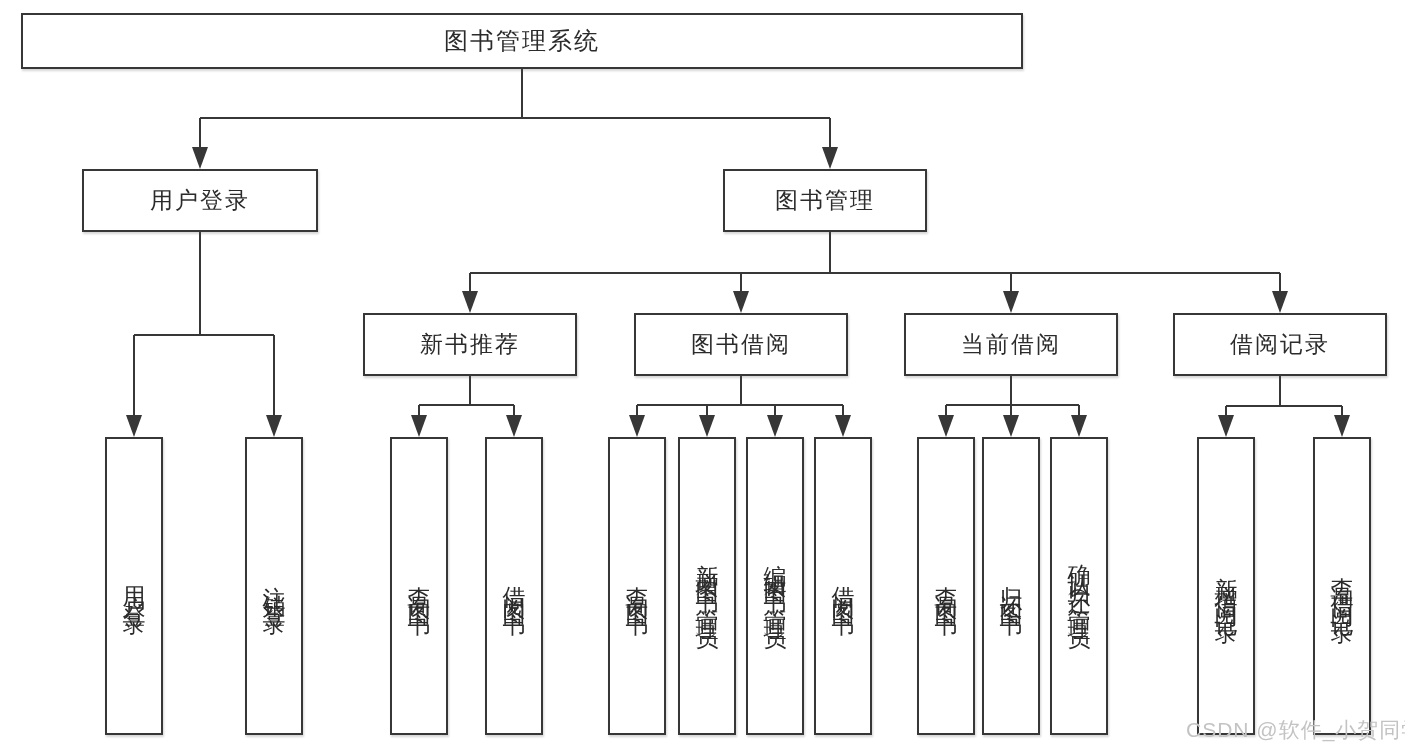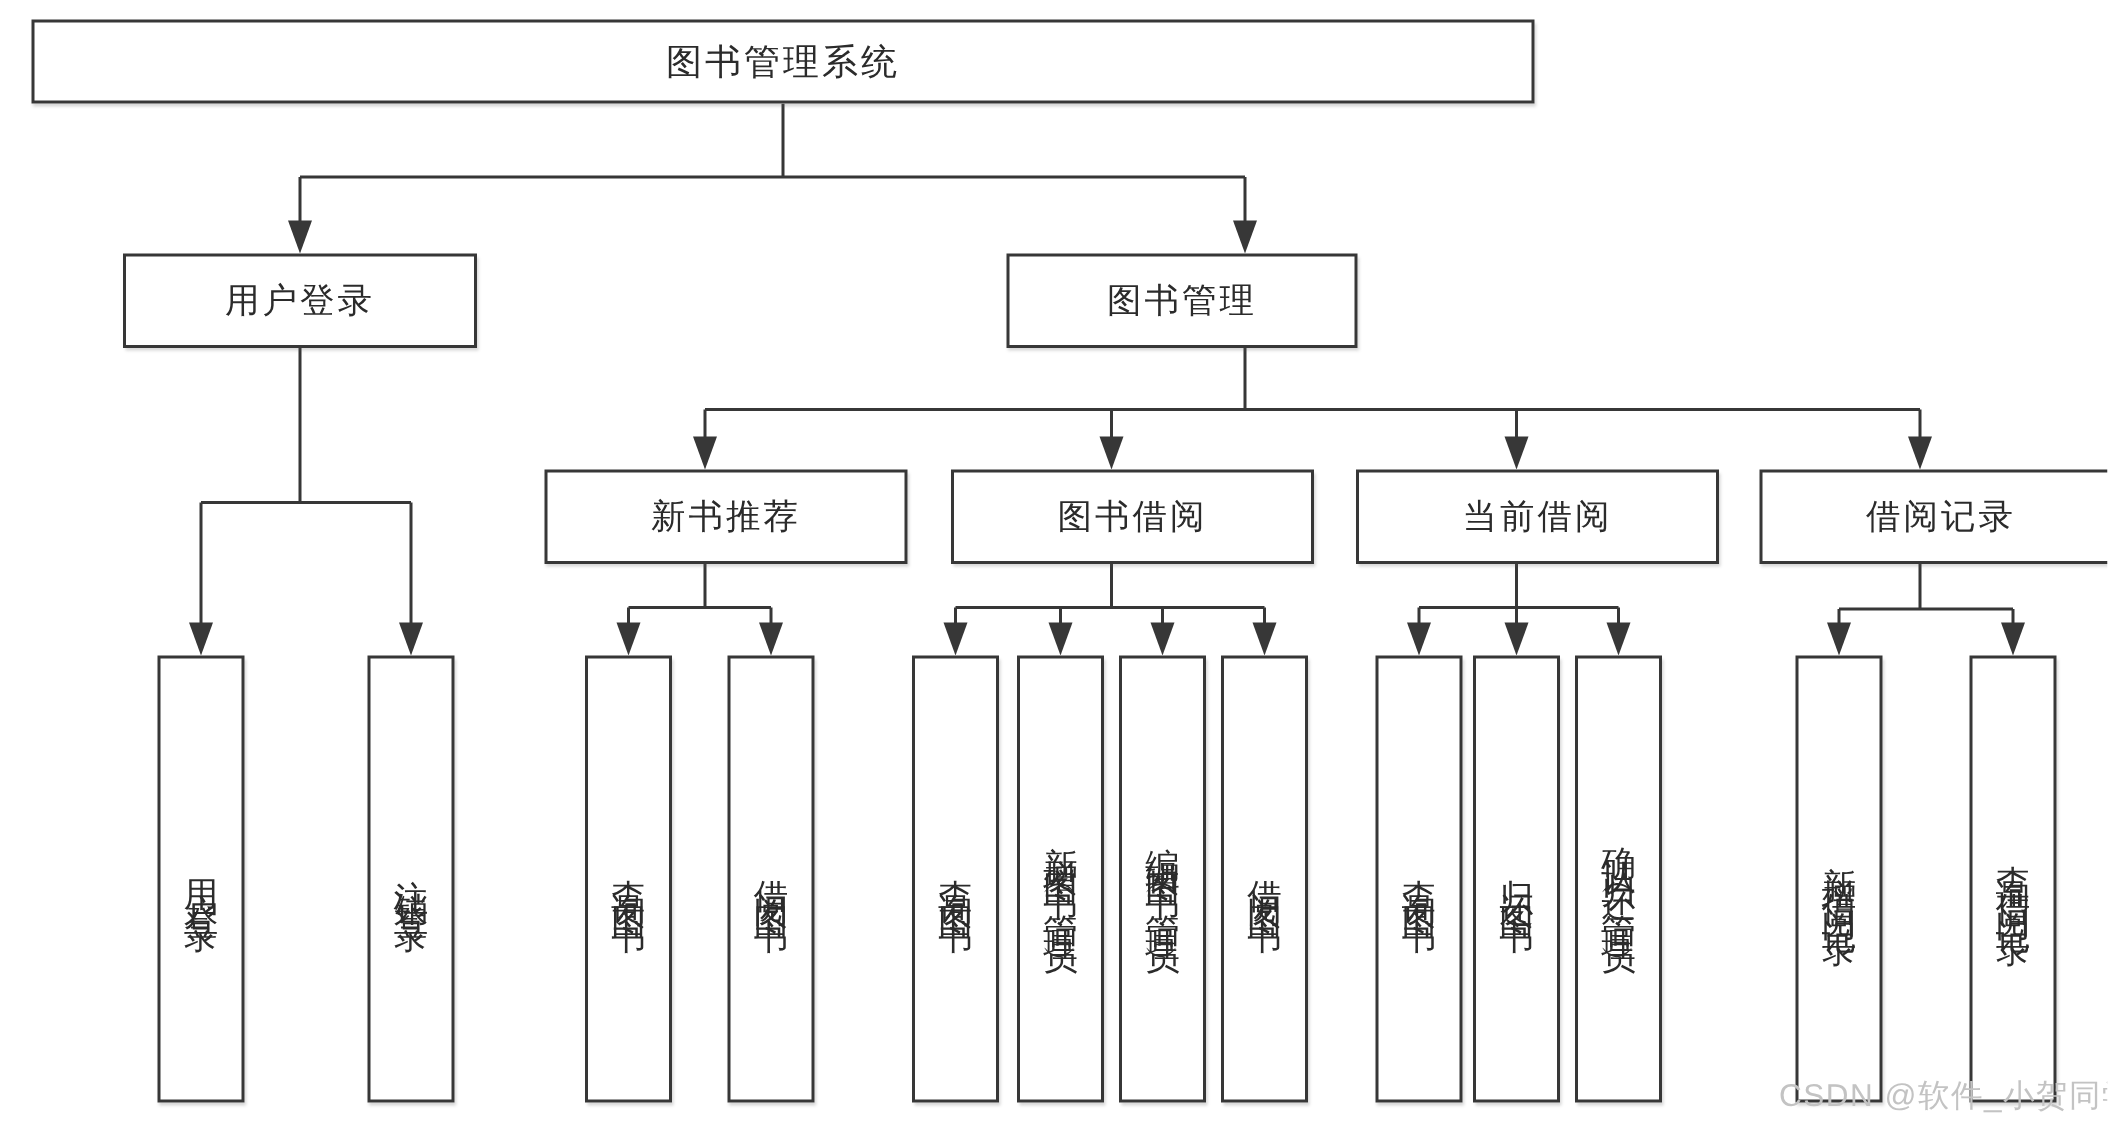--- a/index.html
+++ b/index.html
@@ -9,22 +9,22 @@
   }
   svg.connector-layer{position:absolute;left:0;top:0;z-index:1;}
   .box{
     position:absolute;background:#ffffff;border:2px solid #373737;box-sizing:border-box;
     display:flex;align-items:center;justify-content:center;color:#2b2b2b;z-index:2;
     box-shadow:1px 2px 2px rgba(90,90,90,0.25);
   }
   .hbox{font-size:23px;letter-spacing:2px;white-space:nowrap;}
   .root-box{left:21px;top:13px;width:1002px;height:56px;font-size:24px;}
   .l2-login{left:82px;top:169px;width:236px;height:63px;}
-  .l2-mgmt{left:671px;top:169px;width:234px;height:63px;}
-  .l3{top:313px;width:242px;height:63px;}
+  .l2-mgmt{left:723px;top:169px;width:204px;height:63px;}
+  .l3{top:313px;width:214px;height:63px;}
   .l3-recommend{left:363px;}
   .l3-borrow{left:634px;}
   .l3-current{left:904px;}
   .l3-records{left:1173px;}
   .vbox{top:437px;width:58px;height:298px;}
   .vbox .vtext{
     writing-mode:vertical-rl;text-orientation:mixed;
     font-size:23px;letter-spacing:9px;line-height:1;color:#2b2b2b;
   }
   .lf-1{left:105px;}  .lf-2{left:245px;}

